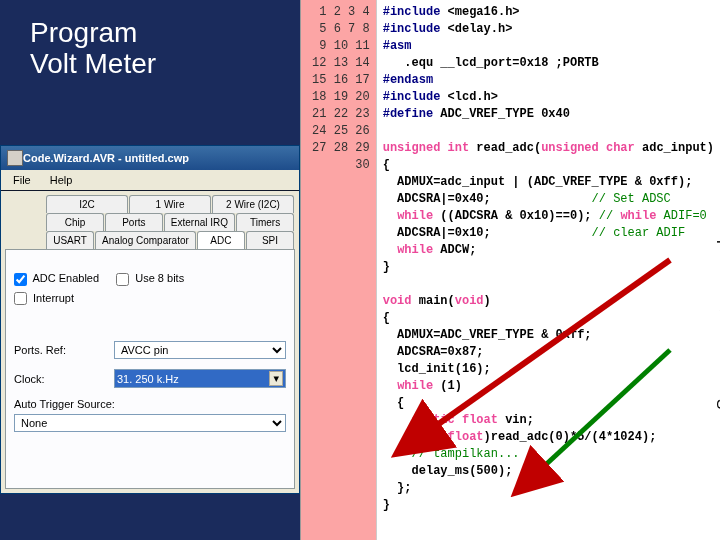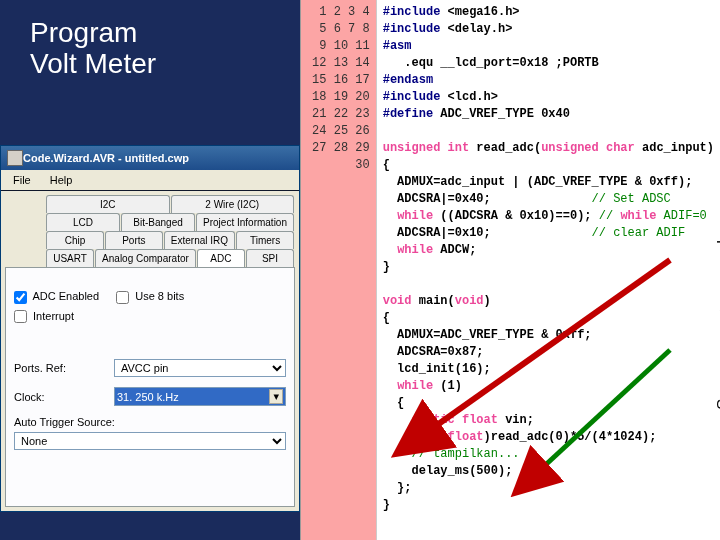--- a/index.html
+++ b/index.html
@@ -161,26 +161,22 @@
     <span class="titlebar-icon"></span>
     <span>Code.Wizard.AVR - untitled.cwp</span>
   </div>
   <div class="menubar">
     <span>File</span>
     <span>Help</span>
   </div>
   <div class="tabs-area">
     <div class="tabrow">
       <div class="tab">I2C</div>
+      <div class="tab">1 Wire</div>
       <div class="tab">2 Wire (I2C)</div>
-    </div>
-    <div class="tabrow">
-      <div class="tab">LCD</div>
-      <div class="tab">Bit-Banged</div>
-      <div class="tab">Project Information</div>
     </div>
     <div class="tabrow">
       <div class="tab">Chip</div>
       <div class="tab">Ports</div>
       <div class="tab">External IRQ</div>
       <div class="tab">Timers</div>
     </div>
     <div class="tabrow">
       <div class="tab">USART</div>
       <div class="tab">Analog Comparator</div>

